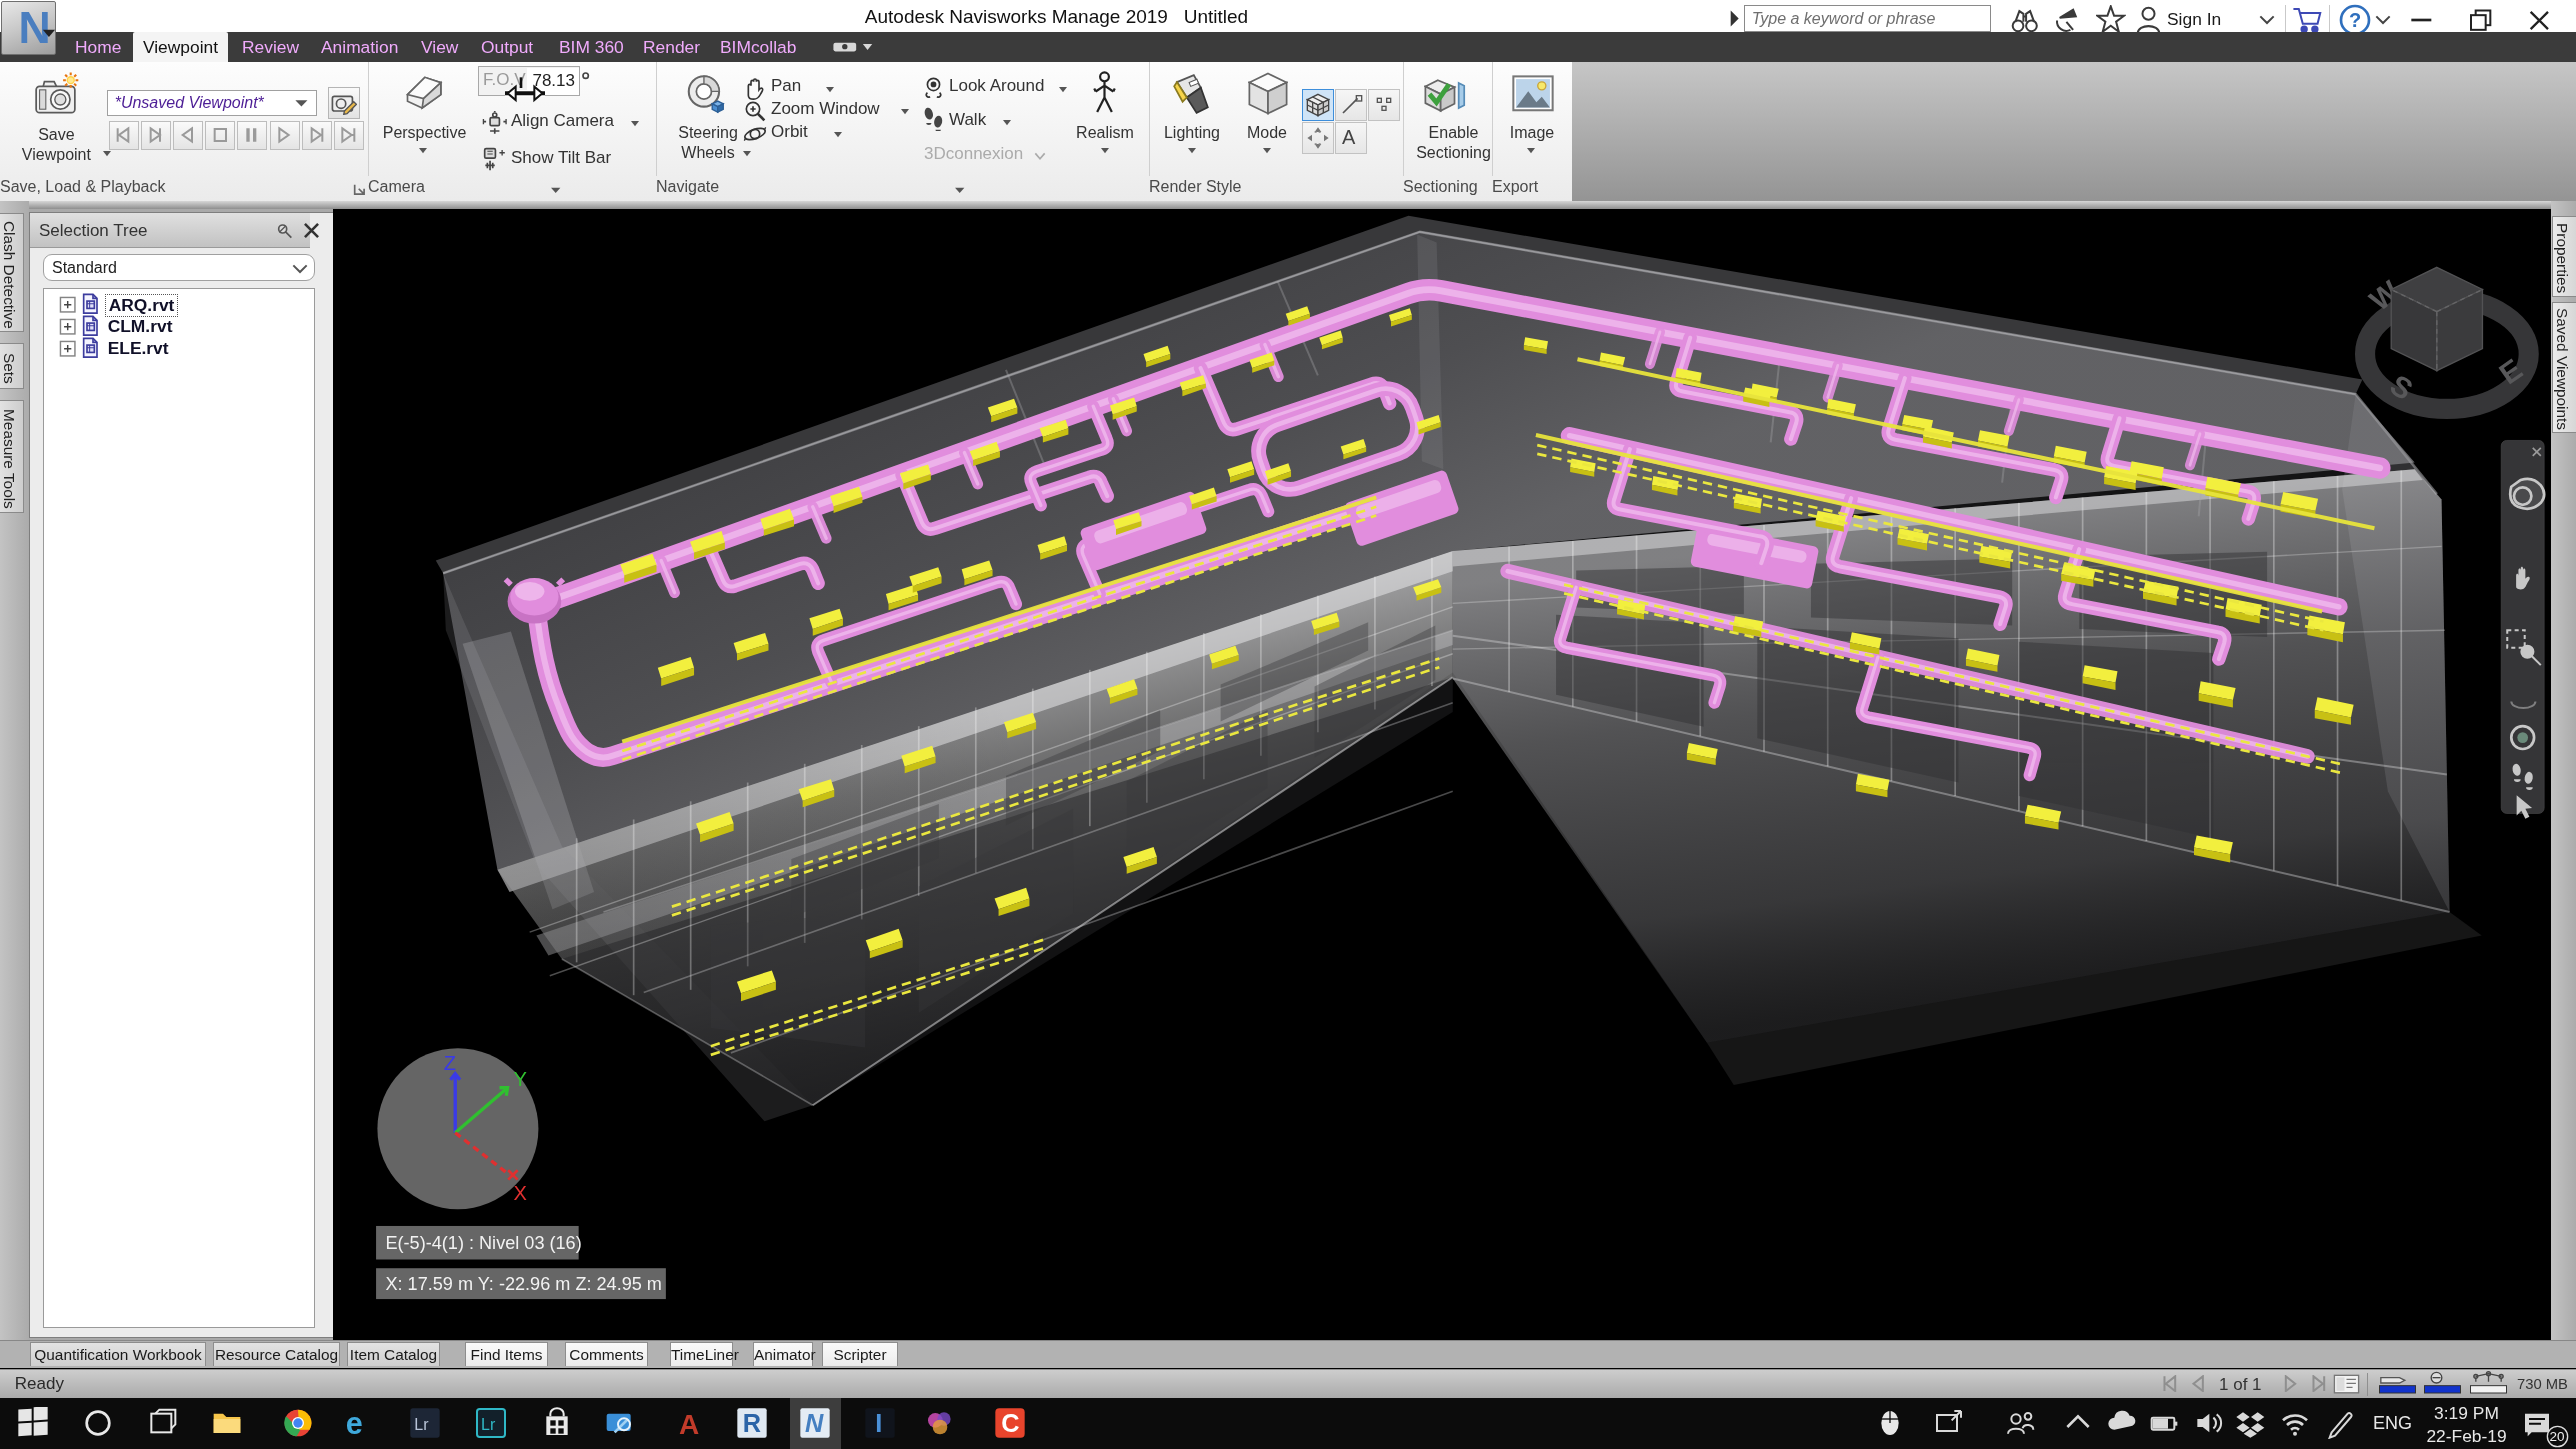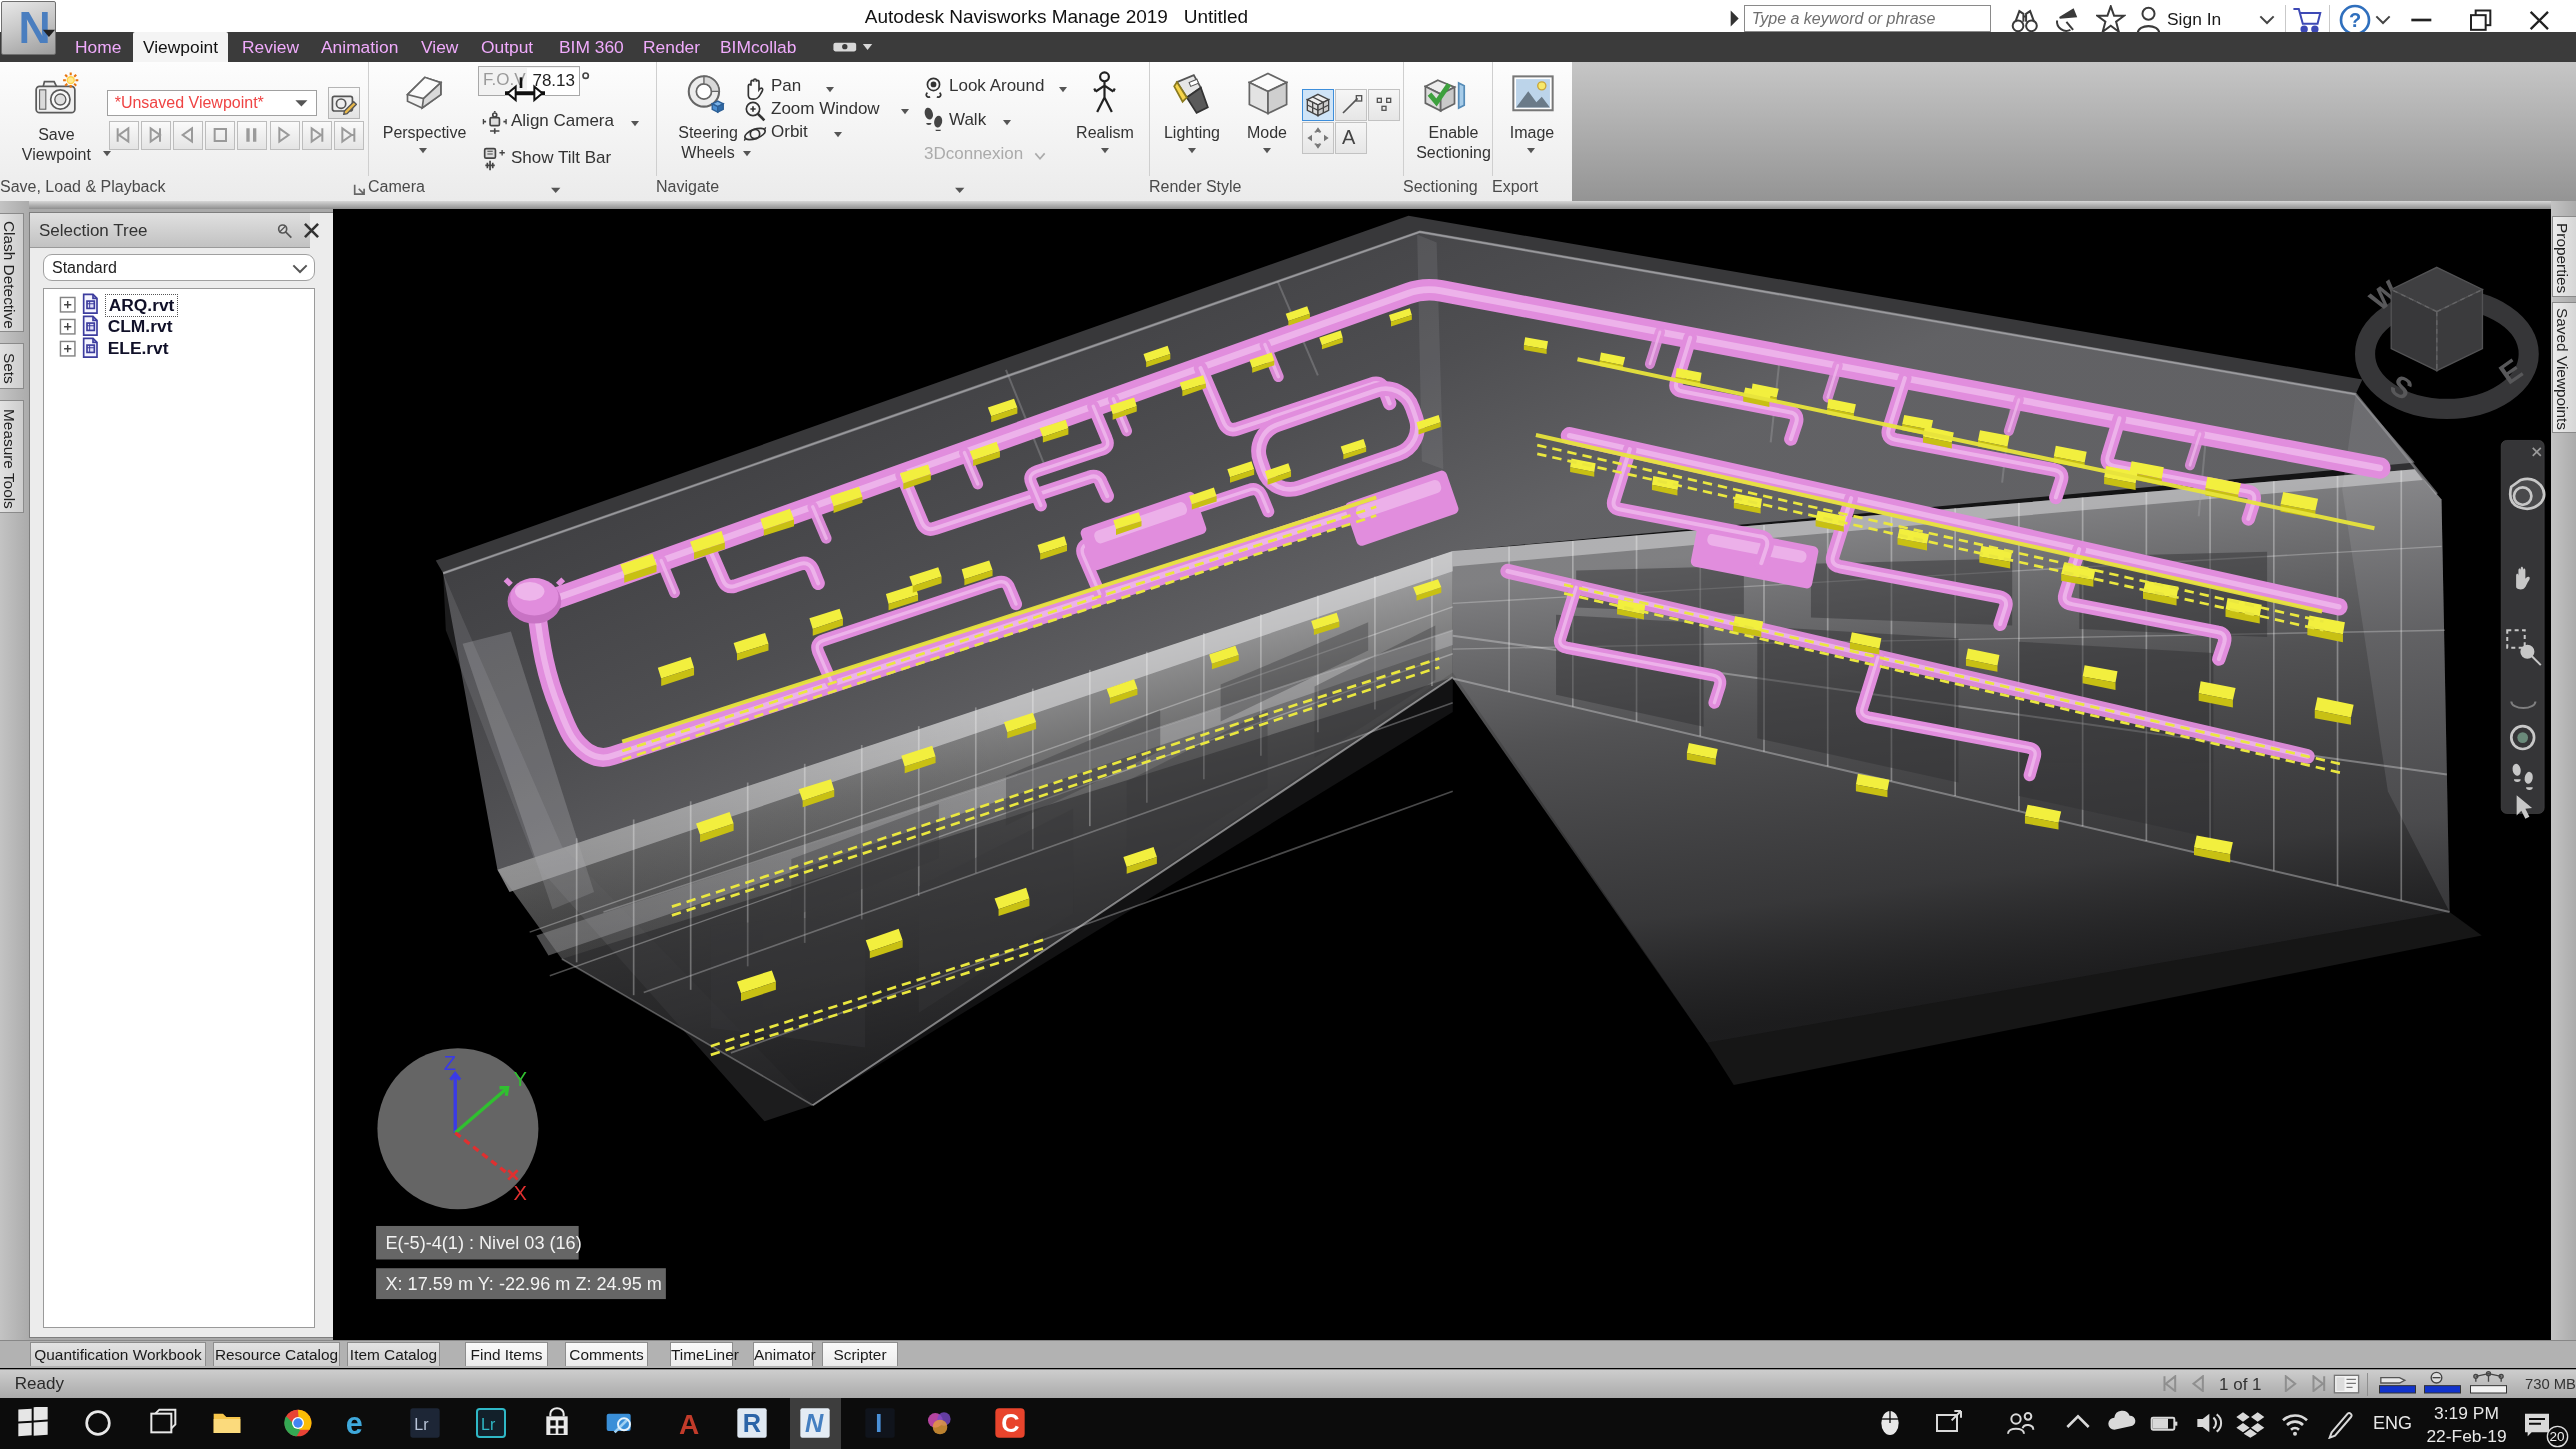--- a/index.html
+++ b/index.html
@@ -147,21 +147,21 @@
 <path d="M12 1 L12 5 M12 19 L12 23 M1 12 L5 12 M19 12 L23 12 M4 4 L7 7 M17 17 L20 20 M20 4 L17 7 M7 17 L4 20"></path>
         </g>
         <circle cx="12" cy="12" r="4" fill="#ffe98e" stroke="none"></circle>
       </g>
     </g>
   </svg>
 <div class="btext" style="left:9.4px;top:125px;width:94px;">Save<br>Viewpoint</div>
 <svg class="abs" style="left:101px;top:149px" width="12" height="8.7" viewBox="0 0 18 13">
     <path d="M3 3 L15 3 L9 11 Z" fill="#555"></path>
   </svg>
-<div class="combo" style="left:107px;top:90px;width:210px;height:25.5px;line-height:24px;padding-left:6.7px;color:#ef4444;">*Unsaved Viewpoint*</div>
+<div class="combo" style="left:107px;top:90px;width:210px;height:25.5px;line-height:24px;padding-left:6.7px;font-style:italic;color:#4c1d95;">*Unsaved Viewpoint*</div>
 <svg class="abs" style="left:294px;top:99px" width="14.8" height="9.4" viewBox="0 0 22 14">
     <path d="M2 2 L11 11 L20 2" fill="#555"></path>
   </svg>
 <div class="abs" style="left:328px;top:87px;width:32px;height:32px;background:linear-gradient(#fafafa,#e2e2e2);border:0.7px solid #b5b5b5;"></div>
 <svg class="abs" style="left:331px;top:91px" width="25.5" height="24" viewBox="0 0 38 36">
     <rect x="2" y="8" width="30" height="22" rx="3" fill="#eee" stroke="#555" stroke-width="2.5"></rect>
     <circle cx="15" cy="19" r="7" fill="none" stroke="#555" stroke-width="2.5"></circle>
     <path d="M20 30 L34 16 L38 20 L24 34 L19 35 Z" fill="#e8b84a" stroke="#555" stroke-width="2"></path>
   </svg>
 <div class="tbtn" style="left:109px;top:121px;"></div>
@@ -528,21 +528,21 @@
 <svg class="abs" style="left:2469px;top:1371px" width="39" height="24" viewBox="0 0 58 36">
     <g stroke="#444" stroke-width="2" fill="none">
       <path d="M10 16 v-6 M29 16 v-10 M48 16 v-6"></path>
       <circle cx="10" cy="8" r="3" fill="#888"></circle>
       <circle cx="29" cy="4" r="3" fill="#888"></circle>
       <circle cx="48" cy="8" r="3" fill="#888"></circle>
       <path d="M10 8 L29 4 L48 8"></path>
     </g>
     <rect x="2" y="22" width="54" height="11" fill="#f2f2f2" stroke="#333" stroke-width="1.5"></rect>
   </svg>
-<div class="abs" style="left:2517px;top:1376px;font-size:14.8px;color:#333;margin-left:8px;">730 MB</div>
+<div class="abs" style="left:2517px;top:1376px;font-size:14.8px;color:#333;">730 MB</div>
 <div id="viewport" class="abs"></div>
 <svg class="abs" style="left:333px;top:209px" width="2218" height="1131" viewBox="497 312 3306 1686">
 <defs>
 <linearGradient id="roofg" x1="1500" y1="450" x2="1760" y2="1020" gradientUnits="userSpaceOnUse">
  <stop offset="0" stop-color="#414144"></stop>
         <stop offset="0.55" stop-color="#505053"></stop>
         <stop offset="1" stop-color="#646467"></stop>
       </linearGradient>
 <linearGradient id="facL" x1="1420" y1="920" x2="1560" y2="1560" gradientUnits="userSpaceOnUse">
  <stop offset="0" stop-color="#e2e2e4" stop-opacity="0.8"></stop>

